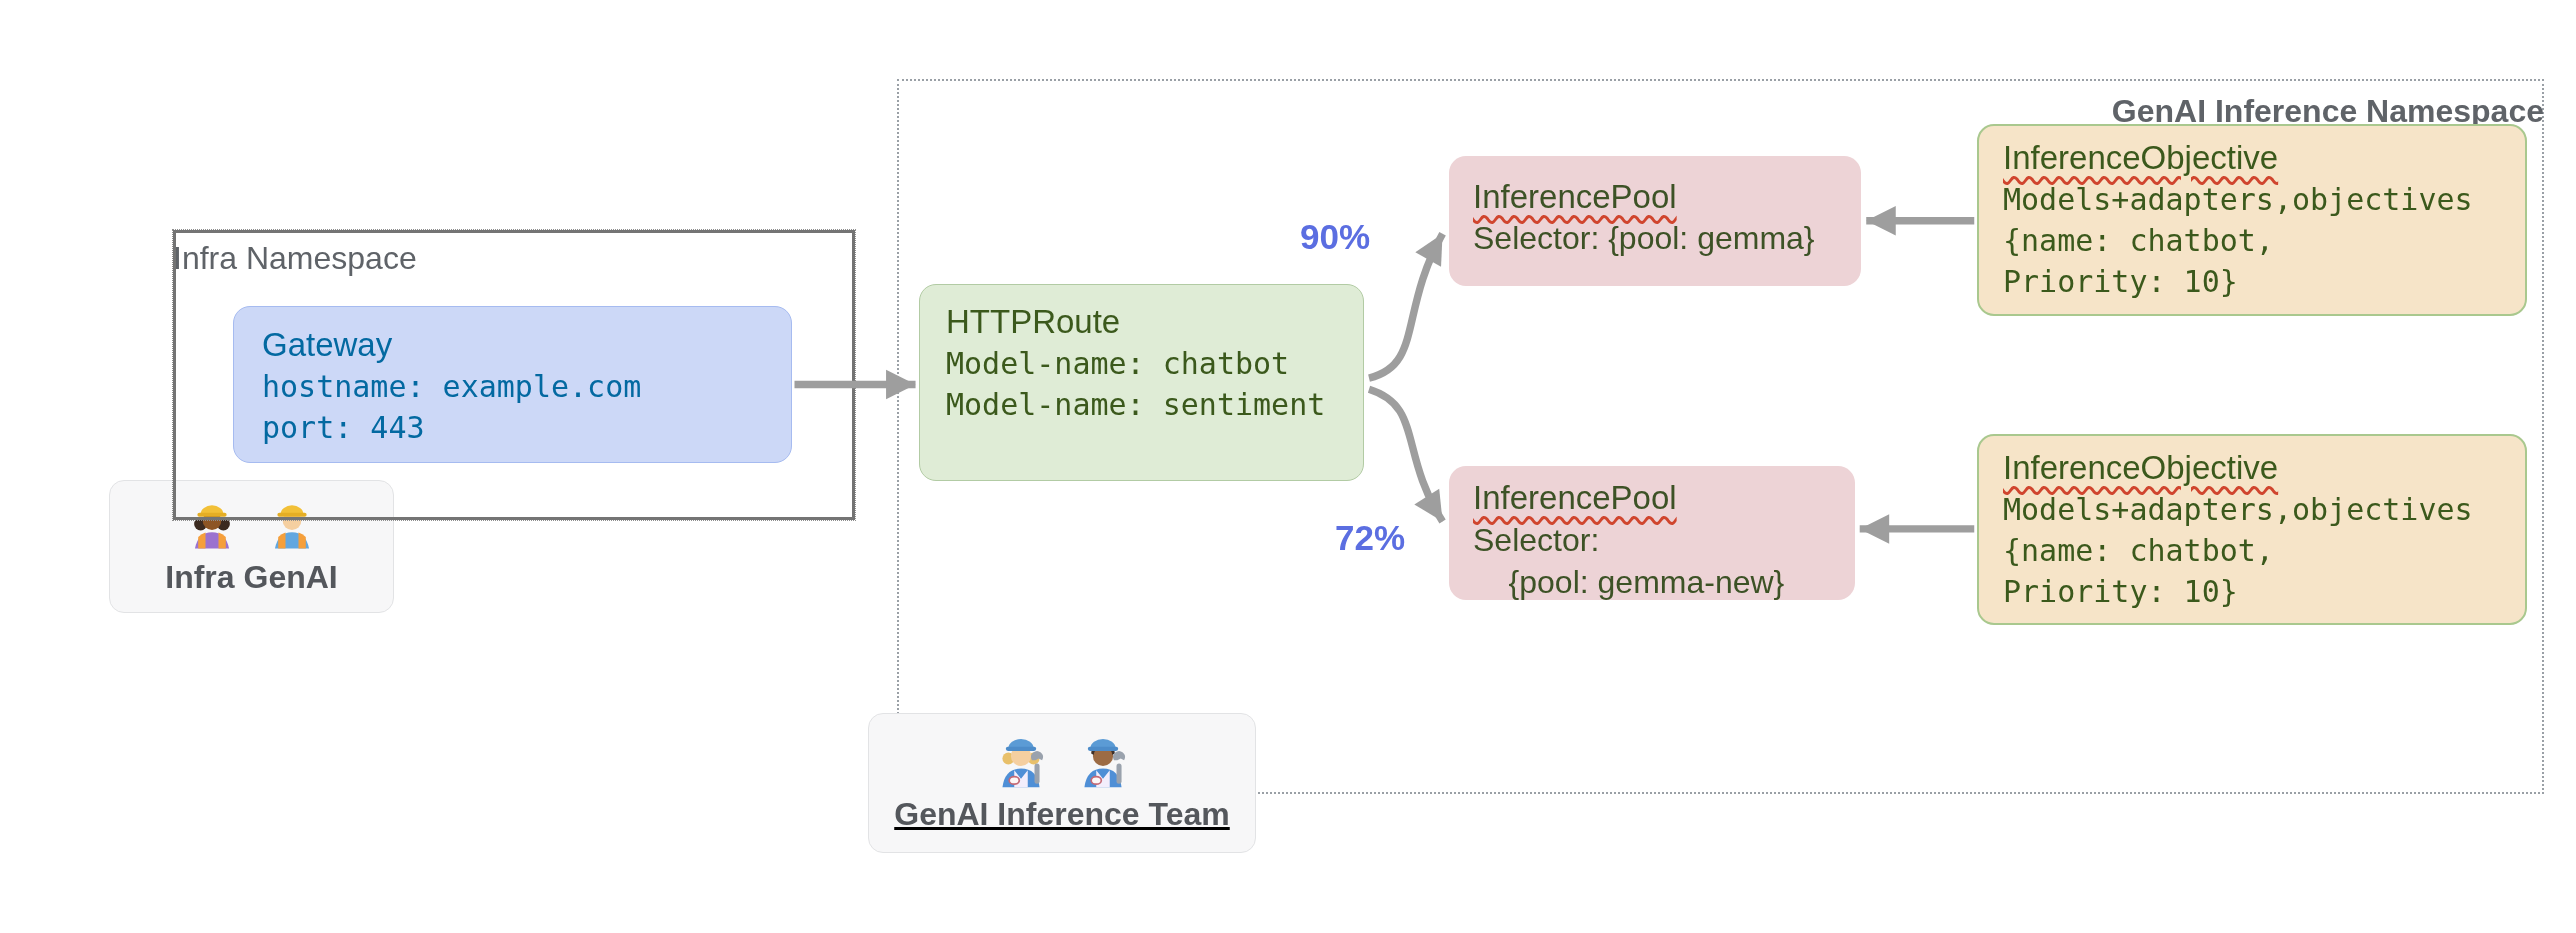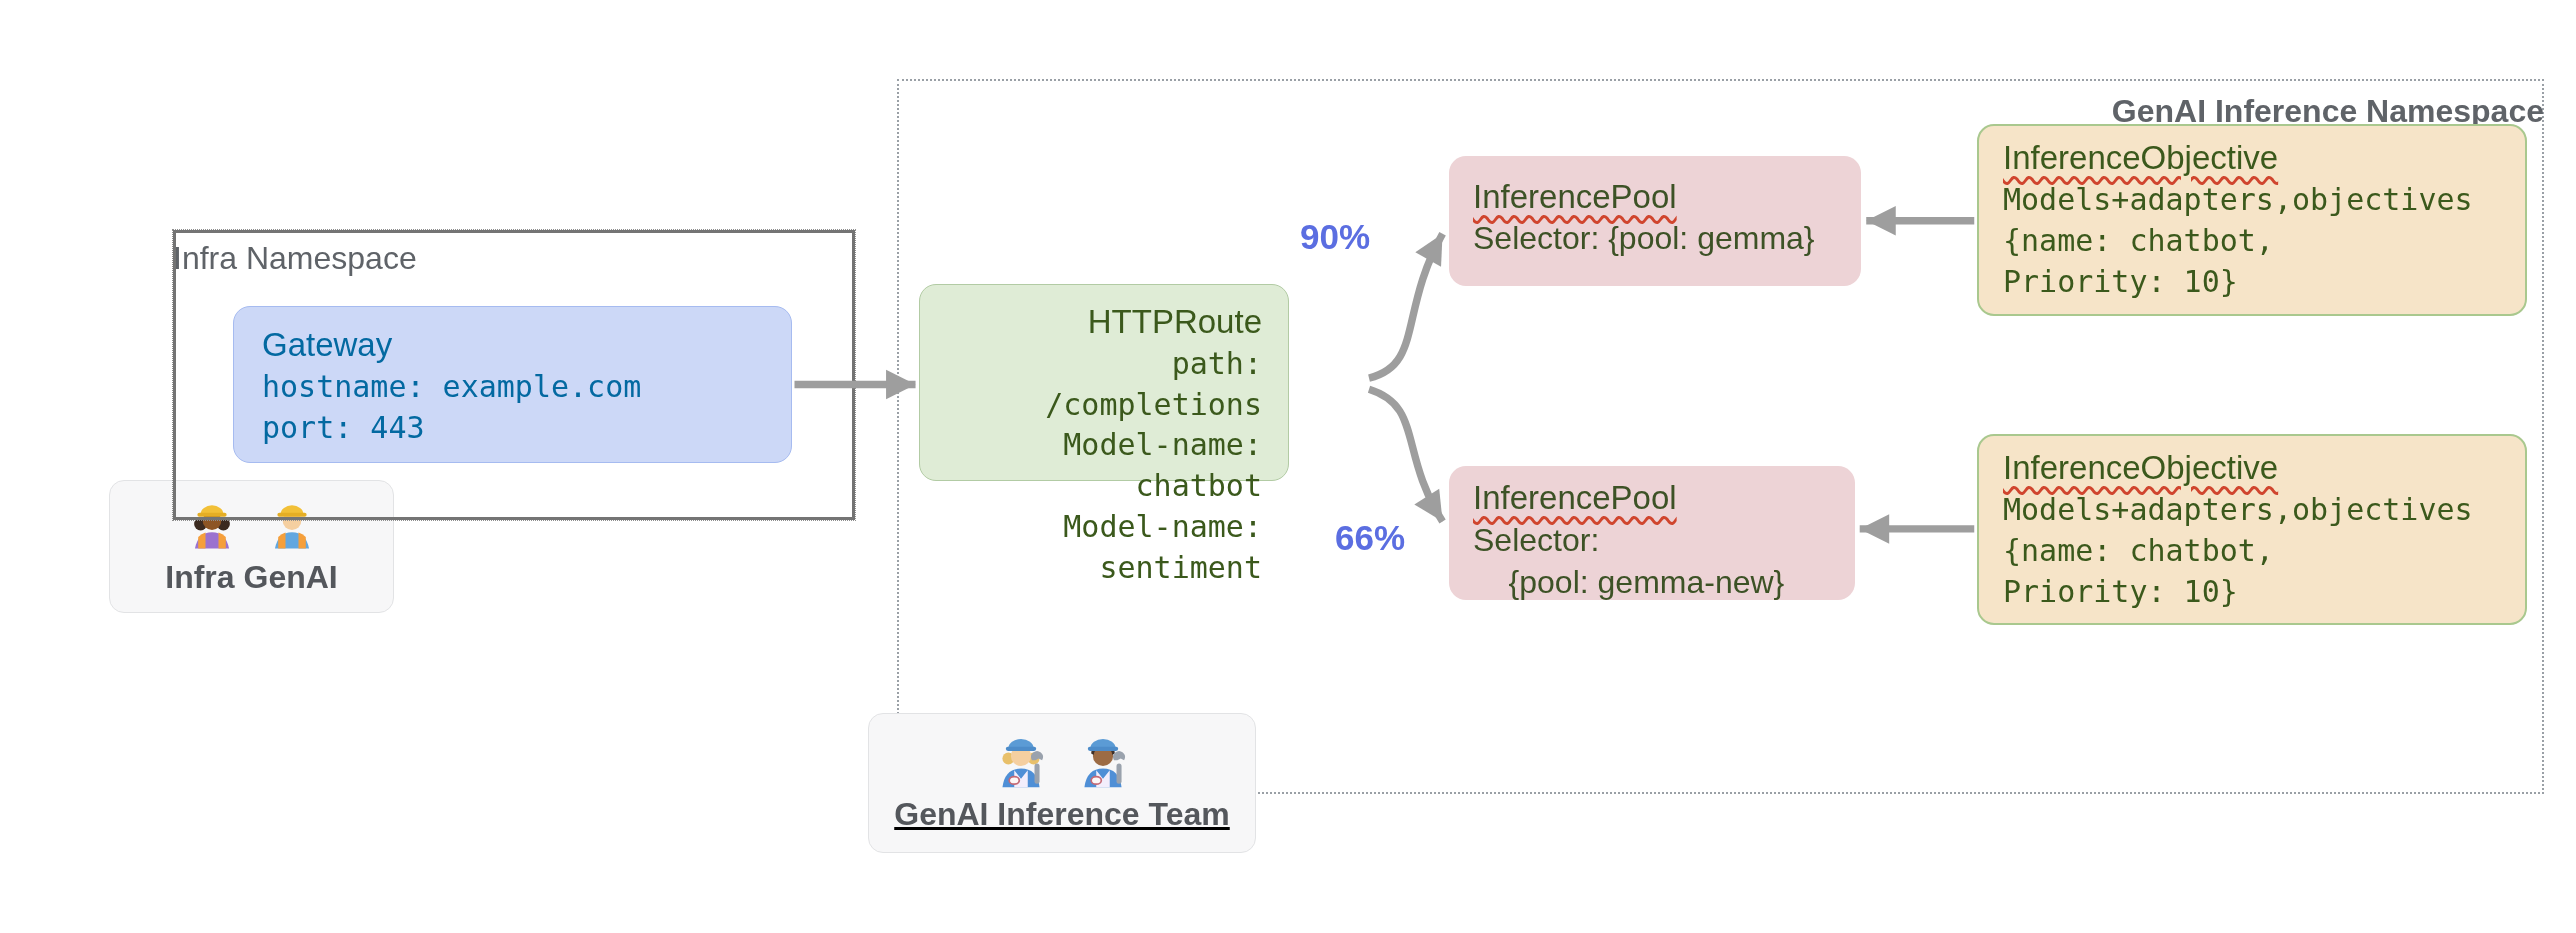--- a/index.html
+++ b/index.html
@@ -37,21 +37,21 @@
   .c-blue  { color:#0369a1; }
   .c-green { color:#3b591c; }
   .c-olive { color:#3d5226; }
   .wavy {
     text-decoration-line:underline; text-decoration-style:wavy;
     text-decoration-color:#d0452e; text-decoration-thickness:2.8px;
     text-underline-offset:6.5px;
   }
 
   .gateway   { left:233px;  top:306px; width:559px; height:157px; background:#ccd8f7; border:1.9px solid #a6bbf0; padding:17px 28px; }
-  .httproute { left:919px;  top:284px; width:370px; height:197px; background:#dfecd6; border:1.9px solid #b2cba4; padding:16px 26px;text-align:right; }
+  .httproute { left:919px;  top:284px; width:445px; height:197px; background:#dfecd6; border:1.9px solid #b2cba4; padding:16px 26px; }
   .pool-top    { left:1449px; top:156px; width:412px; height:130px; background:#edd3d6; padding:19.6px 24px; }
   .pool-bottom { left:1449px; top:466px; width:406px; height:134px; background:#edd3d6; padding:11.2px 24px; }
   .obj-top     { left:1977px; top:124px; width:550px; height:192px; background:#f6e4c8; border:2.8px solid #a9c88e; padding:11.2px 24px; }
   .obj-bottom  { left:1977px; top:434px; width:550px; height:191px; background:#f6e4c8; border:2.8px solid #a9c88e; padding:11.2px 24px; }
 
   
   .team {
     background:#f7f7f8; border:1.9px solid #e2e3e5; border-radius:15px;
     display:flex; flex-direction:column; align-items:center; justify-content:center;
     gap:7.5px; z-index:2;
@@ -133,21 +133,20 @@
   <div class="abs ns-infra-title">Infra Namespace</div>
 
   <div class="abs node gateway">
     <div class="node-title c-blue">Gateway</div>
     <div class="mono c-blue">hostname: example.com</div>
     <div class="mono c-blue">port: 443</div>
   </div>
 
   <div class="abs node httproute">
     <div class="node-title c-green">HTTPRoute</div>
-    <div class="mono c-green">path: /completions</div>
     <div class="mono c-green">Model-name: chatbot</div>
     <div class="mono c-green">Model-name: sentiment</div>
   </div>
 
   <div class="abs node pool-top">
     <div class="node-title c-olive"><span class="wavy">InferencePool</span></div>
     <div class="sans-line c-olive">Selector: {pool: gemma}</div>
   </div>
 
   <div class="abs node pool-bottom">
@@ -164,21 +163,21 @@
   </div>
 
   <div class="abs node obj-bottom">
     <div class="node-title c-green"><span class="wavy">InferenceObjective</span></div>
     <div class="mono c-green">Models+adapters,objectives</div>
     <div class="mono c-green">{name: chatbot,</div>
     <div class="mono c-green">Priority: 10}</div>
   </div>
 
   <div class="abs pct pct-90">90%</div>
-  <div class="abs pct pct-10">66%</div>
+  <div class="abs pct pct-10">72%</div>
 
   <svg class="arrows" width="2576" height="933" viewBox="0 0 2766 1002">
     <defs>
       <marker id="arrowhead" viewBox="0 0 12 12" refX="11" refY="6" markerWidth="42" markerHeight="38" markerUnits="userSpaceOnUse" orient="auto">
         <path d="M1 1 L11 6 L1 11 Z" fill="#9e9e9e"></path>
       </marker>
     </defs>
     <path d="M853 413 L983 413" stroke="#9e9e9e" stroke-width="8" fill="none" marker-end="url(#arrowhead)"></path>
     <path d="M1470 406 C1528 392 1502 335 1549 251" stroke="#9e9e9e" stroke-width="8" fill="none" marker-end="url(#arrowhead)"></path>
     <path d="M1470 418 C1528 436 1502 486 1549 560" stroke="#9e9e9e" stroke-width="8" fill="none" marker-end="url(#arrowhead)"></path>

